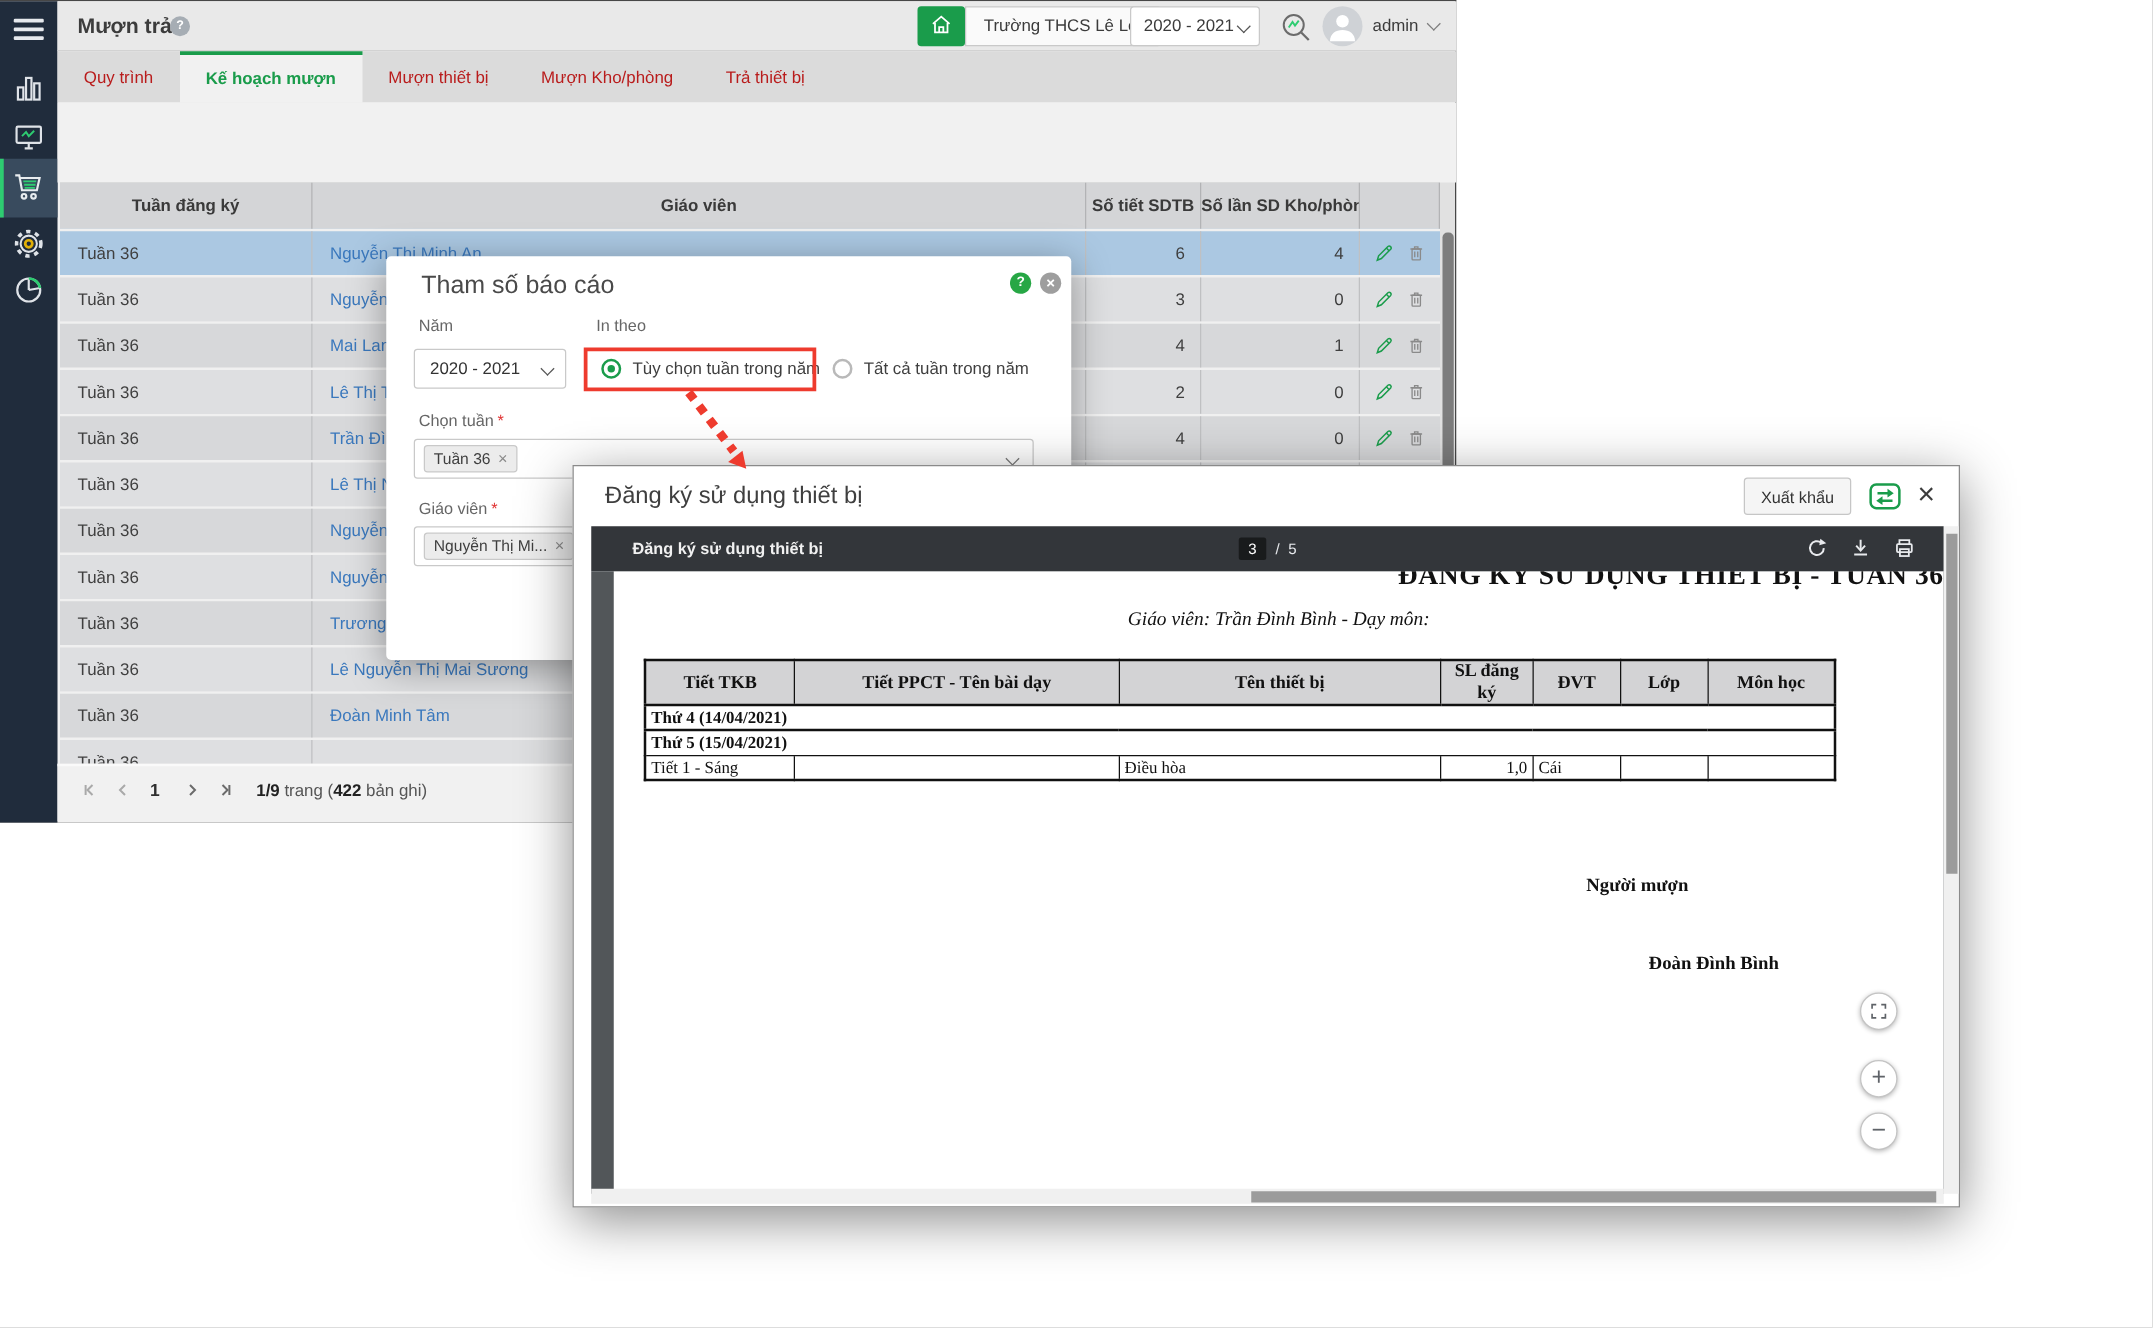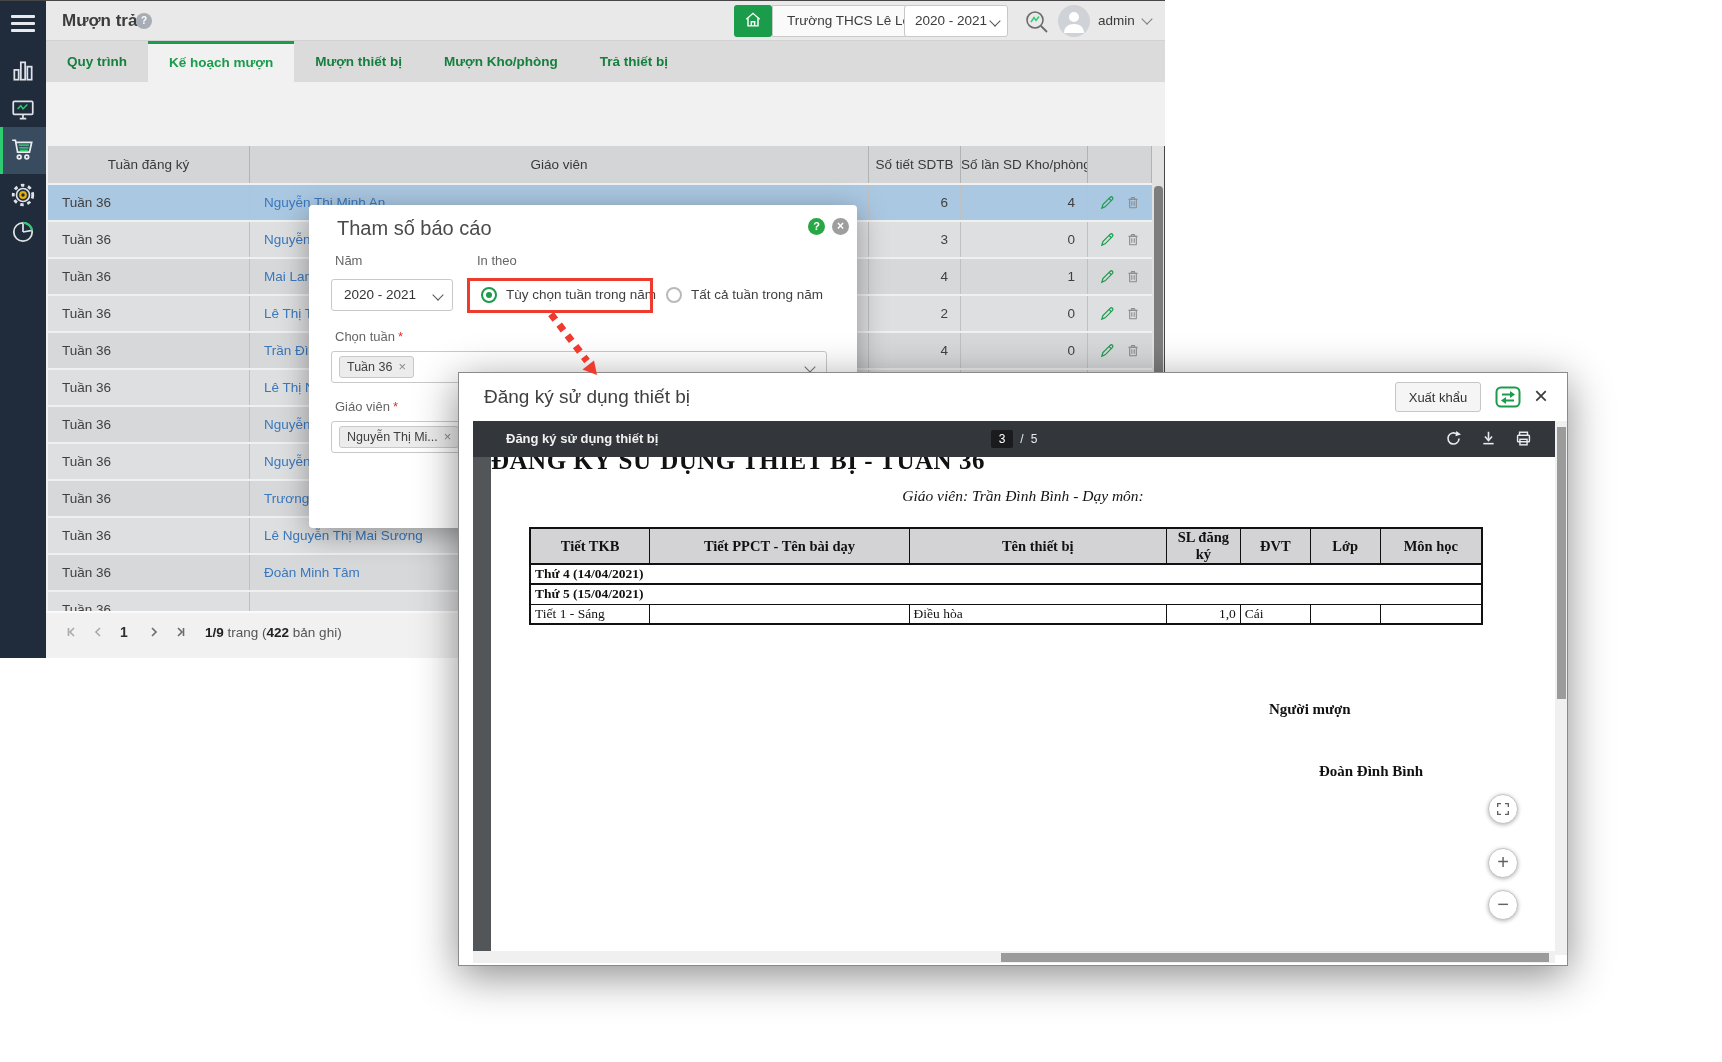--- a/index.html
+++ b/index.html
@@ -25,21 +25,21 @@
   .yearbox{position:absolute;left:858px;top:4px;width:104px;height:32px;background:#fff;border:1px solid #c9c9c9;border-radius:3px;
     padding:0 10px;line-height:30px;font-size:13.5px;color:#3b3b3b;}
   .magic{position:absolute;left:976px;top:6px;width:30px;height:30px;}
   .avatar{position:absolute;left:1012px;top:4px;width:32px;height:32px;border-radius:50%;background:#cfd2d6;overflow:hidden;}
   .uname{position:absolute;left:1052px;top:0;line-height:40px;font-size:13.5px;color:#3b3b3b;}
   .chev{display:inline-block;width:8px;height:8px;border-right:1.8px solid #7d7d7d;border-bottom:1.8px solid #7d7d7d;transform:rotate(45deg);}
   .uchev{position:absolute;left:1097px;top:14px;}
   .ybchev{position:absolute;right:8px;top:11px;border-color:#555;}
   
   .tabs{position:absolute;left:46px;top:40px;width:1119px;height:41px;background:#dbdbdb;display:flex;}
-  .tab{height:41px;line-height:41px;padding:0 21px;font-size:13.5px;color:#15803d;cursor:pointer;font-weight:bold;}
+  .tab{height:41px;line-height:41px;padding:0 21px;font-size:13.5px;color:#b91c1c;cursor:pointer;}
   .tab.on{background:#f1f1f1;color:#1a9c4b;font-weight:600;border-top:3px solid #1a9c4b;line-height:38px;}
   
   .filters{position:absolute;left:46px;top:81px;width:1119px;height:64px;background:#f1f1f1;}
   .flabel{position:absolute;top:94px;line-height:30px;font-size:13px;color:#555;}
   .fbox{position:absolute;top:94px;height:30px;background:#fff;border:1px solid #c6c6c6;border-radius:3px;font-size:13px;color:#333;}
   .selbox{padding:0 24px 0 12px;line-height:28px;}
   .selbox .chev{position:absolute;right:9px;top:10px;border-color:#555;}
   .datebox{padding:0 30px 0 10px;line-height:28px;}
   .calic{position:absolute;right:5px;top:4px;}
   .searchw{position:absolute;left:546px;top:94px;width:318px;height:30px;background:#fff;border:1px solid #c6c6c6;border-radius:3px;}
@@ -49,21 +49,21 @@
   .sgl{position:absolute;right:6px;top:5px;}
   .regbtn{position:absolute;left:966px;top:92px;width:110px;height:32px;background:#1a9c4b;border:none;border-radius:3px;
     color:#fff;font-weight:700;font-size:13.5px;font-family:inherit;cursor:pointer;}
   .prnbtn{position:absolute;left:1082px;top:92px;width:32px;height:32px;background:#fff;border:1px solid #c3c3c3;border-radius:3px;padding:3px 0 0 5px;}
   
   .grid{position:absolute;left:48px;top:145px;width:1104px;height:465px;overflow:hidden;background:#ccc;}
   .grow{display:flex;width:1104px;}
   .gc{border-right:1px solid #bfc0c2;overflow:hidden;white-space:nowrap;}
   .gc:last-child{border-right:none;}
   .ghead{height:37px;background:#d4d5d7;}
-  .ghead .gc{line-height:37px;text-align:center;font-size:13.5px;font-weight:400;color:#3a3a3a;border-right:1px solid #b2b3b5;}
+  .ghead .gc{line-height:37px;text-align:center;font-size:13.5px;font-weight:700;color:#3a3a3a;border-right:1px solid #b2b3b5;}
   .gr{height:37px;border-top:2px solid #f0f0f0;background:#d7d8da;}
   .gr.alt{background:#dedfe1;}
   .gr.sel{background:#abc8e2;}
   .gr .gc{line-height:35px;font-size:13.5px;color:#3f3f3f;}
   .cw1{width:202px;padding-left:14px;}
   .cw2{width:619px;padding-left:14px;}
   .cw3{width:92px;}
   .cw4{width:127px;}
   .cw5{width:64px;}
   .gr .cw3,.gr .cw4{text-align:right;padding-right:12px;}
@@ -114,23 +114,23 @@
   .pclose{position:absolute;left:1075px;top:8px;font-size:24px;color:#3c3c3c;cursor:pointer;line-height:30px;}
   .ptool{position:absolute;left:14px;top:48px;width:1082px;height:36px;background:#33363a;}
   .pdoc{position:absolute;left:33px;top:0;line-height:36px;font-size:13px;font-weight:700;color:#f1f1f1;}
   .pagebox{position:absolute;left:0;right:0;top:0;height:36px;display:flex;align-items:center;justify-content:center;gap:7px;}
   .curp{background:#191b1c;color:#fff;font-size:12px;padding:2px 8px;border-radius:2px;}
   .totp{color:#e8eaed;font-size:12px;}
   .ticons{position:absolute;right:22px;top:8px;display:flex;gap:16px;}
   .viewer{position:absolute;left:14px;top:84px;width:1082px;height:498px;background:#525659;overflow:hidden;}
   .page{position:absolute;left:18px;top:0;width:1064px;height:498px;background:#fff;
     font-family:"Liberation Serif","DejaVu Serif",serif;color:#111;}
-  .dtitle{margin-top:-10px;text-align:left;font-size:25px;font-weight:700;letter-spacing:.5px;}
+  .dtitle{margin-top:-10px;text-align:right;font-size:22px;font-weight:700;letter-spacing:.5px;}
   .dsub{position:absolute;left:0;width:100%;top:30px;text-align:center;font-size:15.5px;font-style:italic;}
-  .dtable{position:absolute;left:38px;top:70px;width:954px;border:2px solid #111;border-collapse:collapse;
+  .dtable{position:absolute;left:24px;top:70px;width:954px;border:2px solid #111;border-collapse:collapse;
     font-size:13.5px;}
   .dtable td,.dtable th{border:1px solid #111;padding:0 4px;height:20px;font-family:"Liberation Serif","DejaVu Serif",serif;}
   .dtable th{background:#d3d3d5;font-size:14.5px;height:36px;border-bottom:2px solid #111;}
   .dayrow td{font-weight:700;border-top:2px solid #111;}
   .qty{text-align:right;}
   .signl{position:absolute;left:778px;top:244px;width:200px;text-align:left;font-weight:700;font-size:15px;}
   .signn{position:absolute;left:770px;top:306px;width:220px;text-align:center;font-weight:700;font-size:15px;}
   .pvsb{position:absolute;left:1096px;top:48px;width:12px;height:534px;background:#f0f0f0;}
   .pvsb .thumb{position:absolute;left:1.5px;top:6px;width:9px;height:272px;background:#9b9b9b;}
   .phsb{position:absolute;left:14px;top:578px;width:1082px;height:12px;background:#f0f0f0;}

